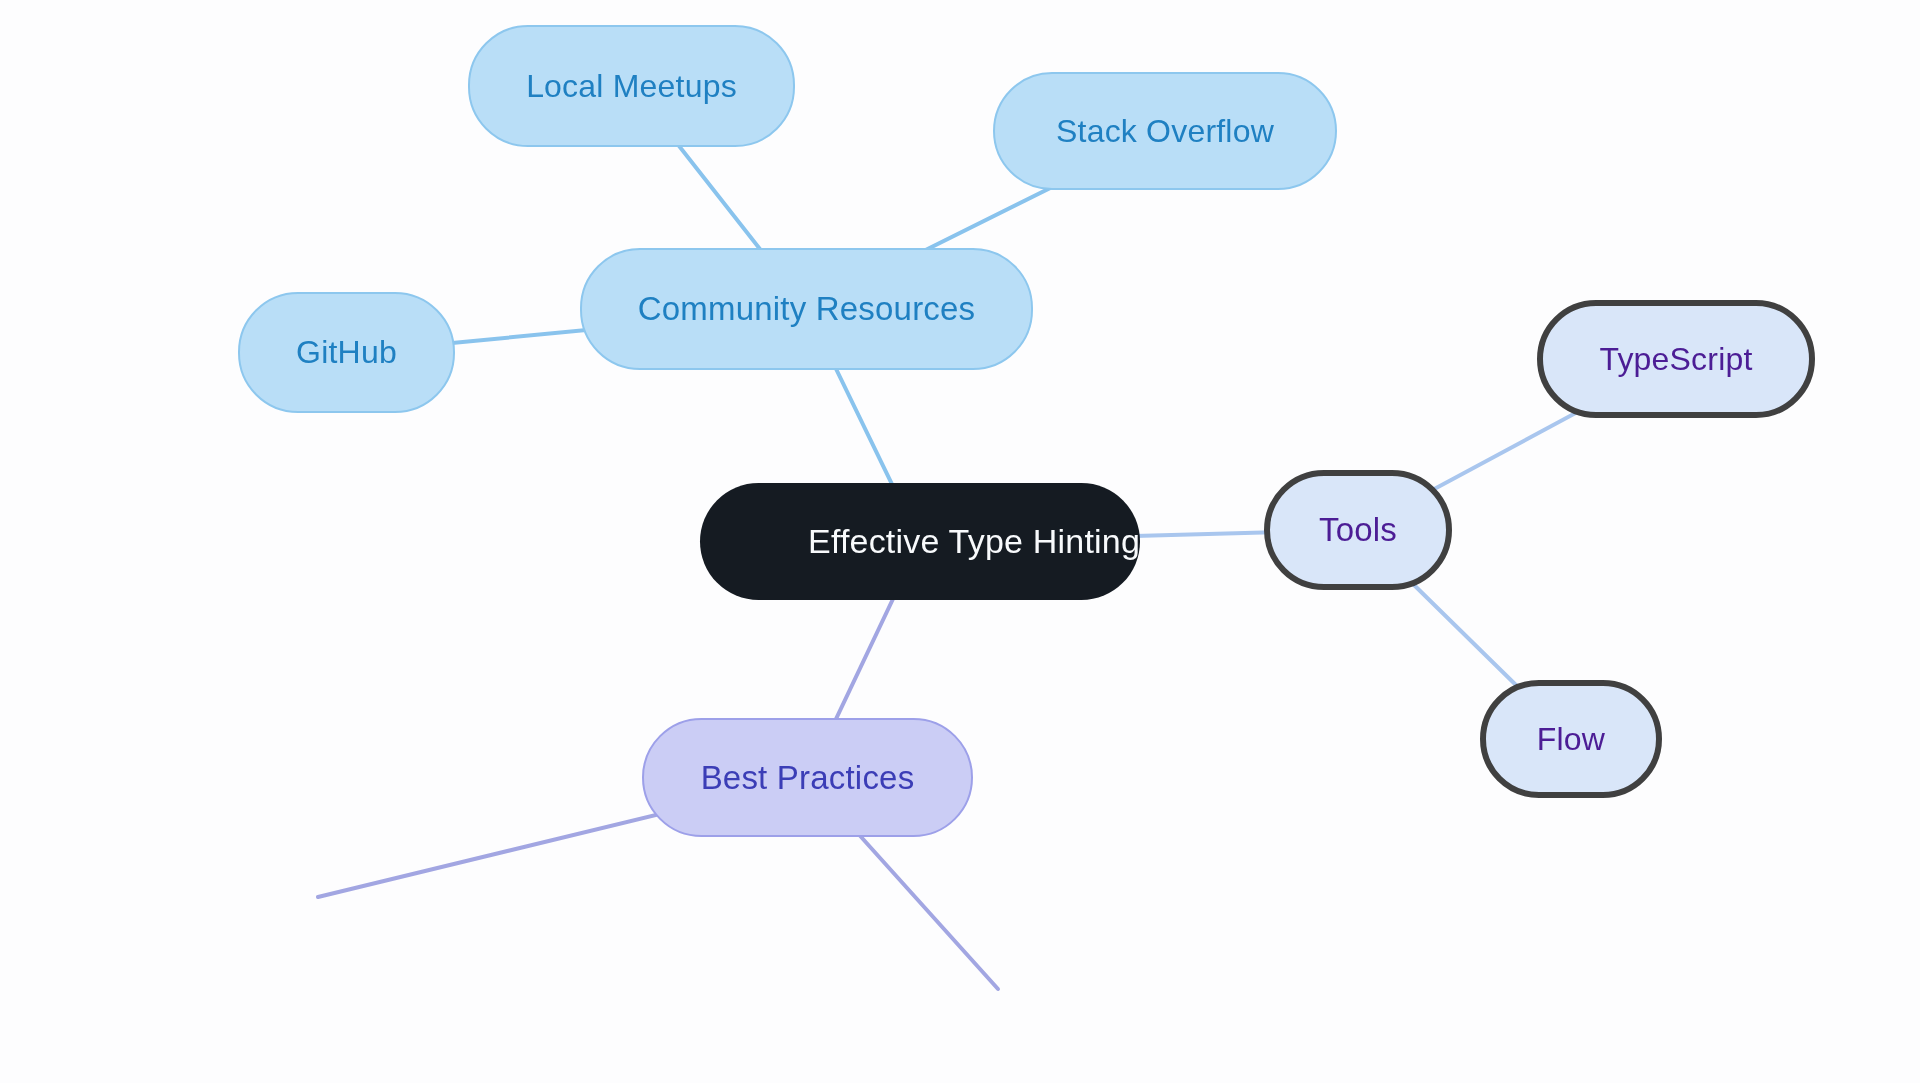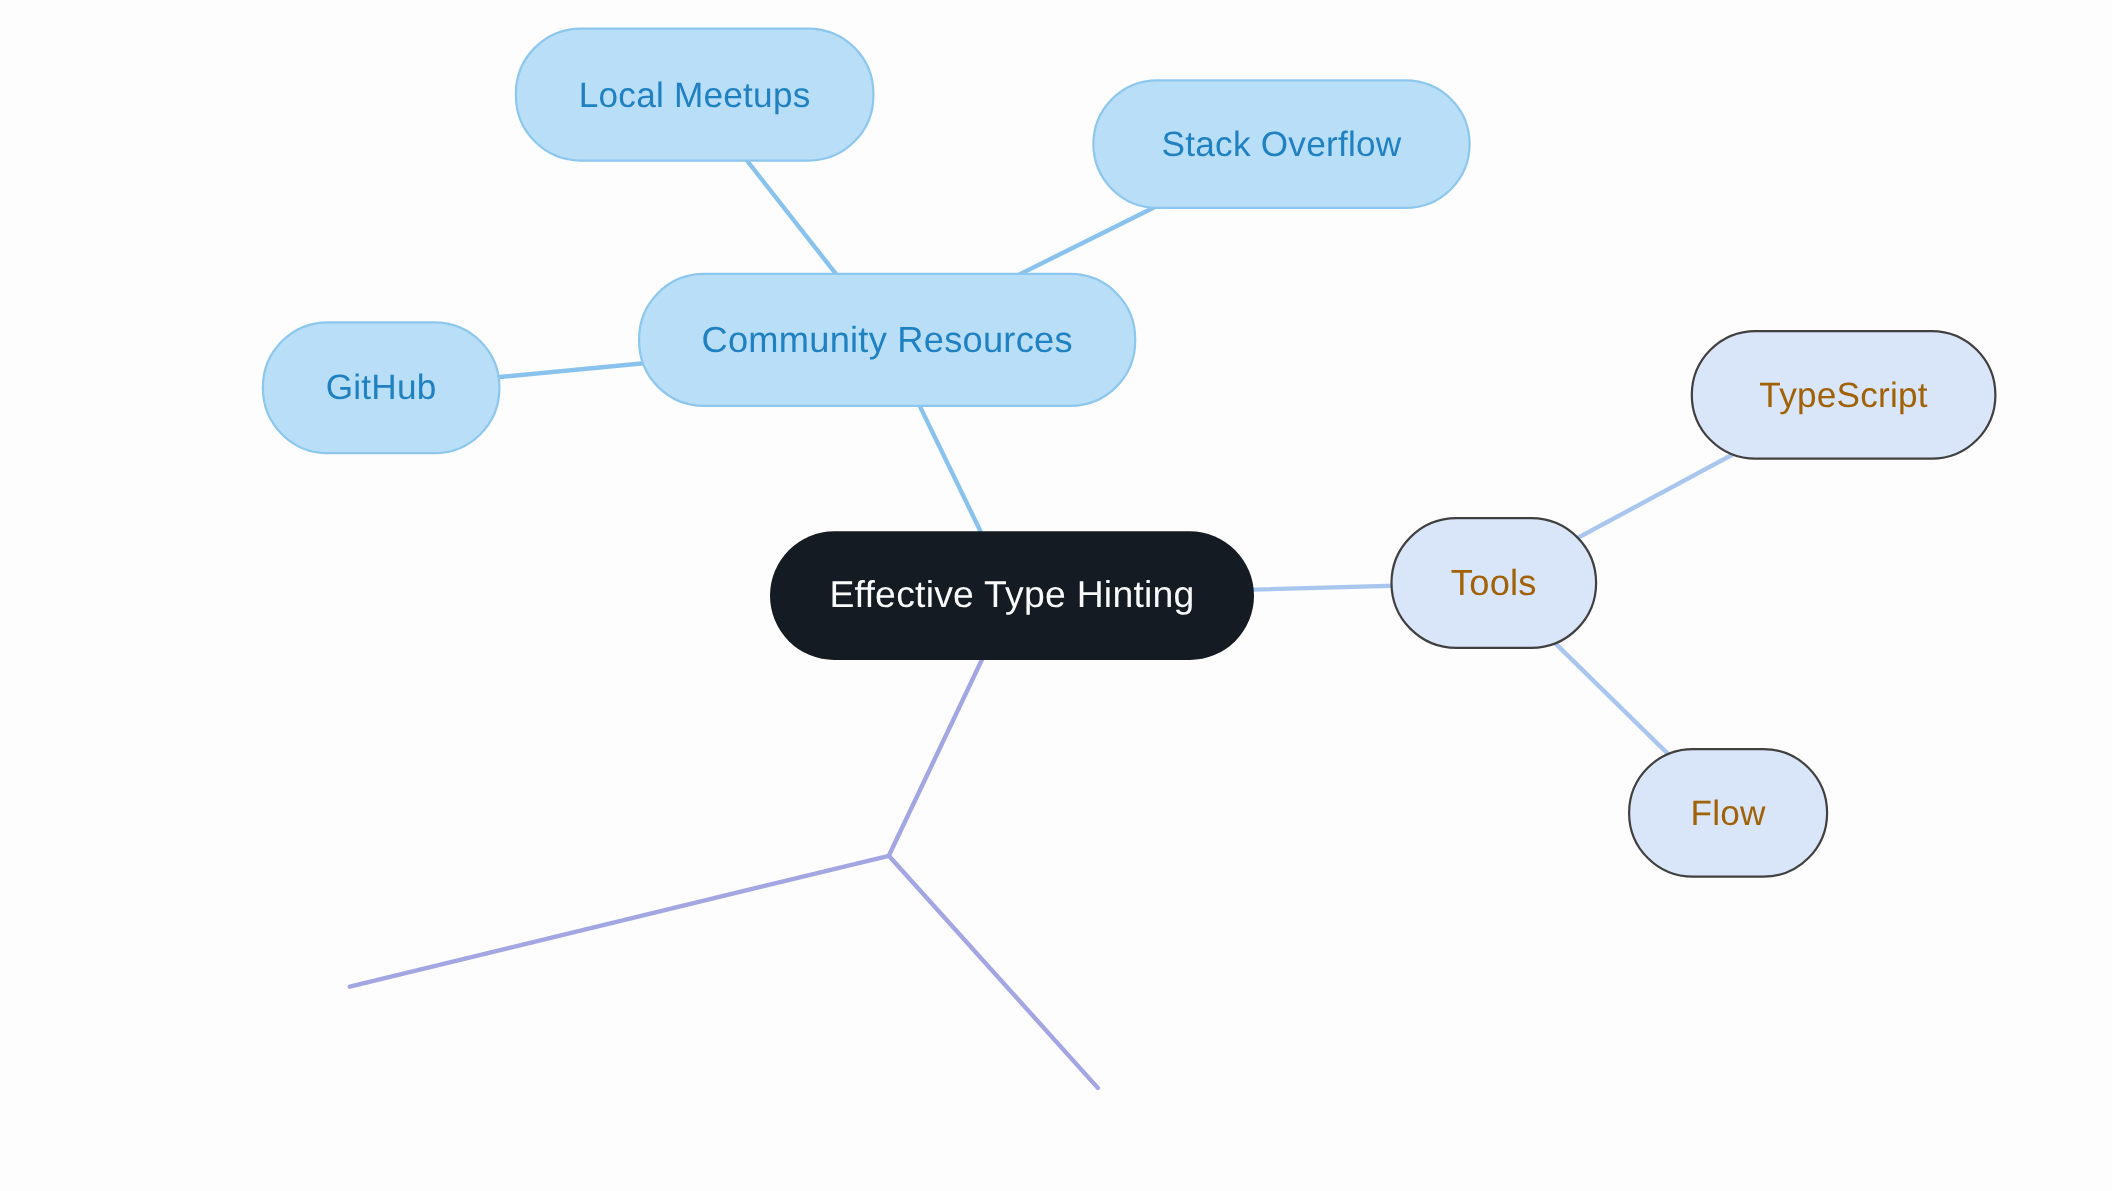--- a/index.html
+++ b/index.html
@@ -37,33 +37,34 @@
     white-space: nowrap;
     cursor: pointer;
   }
   .branch-community {
     background: #b9def7;
     border: 2px solid #8dc7ee;
     color: #1f80c2;
   }
   .branch-tools {
     background: #d9e6f9;
-    border: 2px solid #404040;
-    color: #a16207;
+    border: 6px solid #404040;
+    color: #4c1d95;
   }
   .branch-best {
     background: #cbcdf5;
     border: 2px solid #9da0e9;
     color: #3b3db6;
   }
   .node-root {
     background: #151b22;
     border: none;
     color: #f8fafc;
     font-size: 34px;
+    justify-content: flex-end;
   }
   .node-parent { font-size: 33px; align-items: center; }
 </style>
 </head>
 <body>
 
 <div class="stage">
 
   <svg class="edges" viewBox="0 0 1920 1083">
     <line class="edge-community" x1="632" y1="86" x2="807" y2="309"></line>
@@ -103,16 +104,19 @@
   </div>
 
   <div class="node branch-tools" style="left:1480px; top:680px; width:182px; height:118px;">
     <span>Flow</span>
   </div>
 
   <div class="node node-root" style="left:700px; top:483px; width:440px; height:117px;">
     <span>Effective Type Hinting</span>
   </div>
 
+  <div class="node branch-best node-parent" style="left:642px; top:718px; width:331px; height:119px;">
+    <span>Best Practices</span>
+  </div>
 
 
 
 </div>
 
 </body></html>

